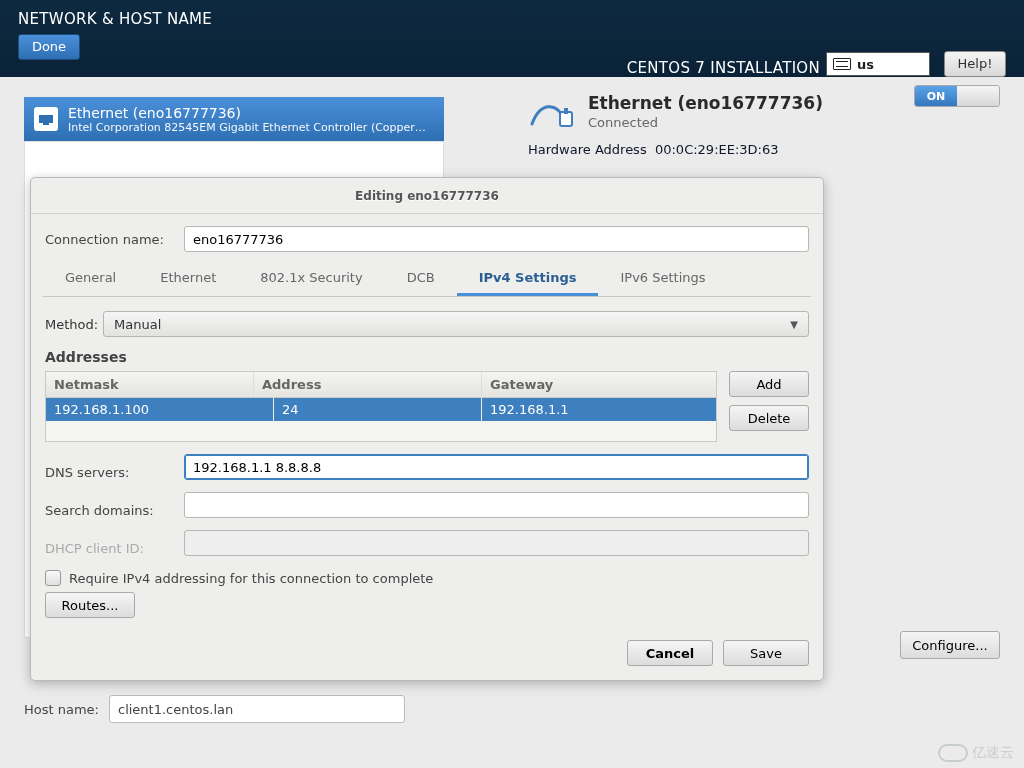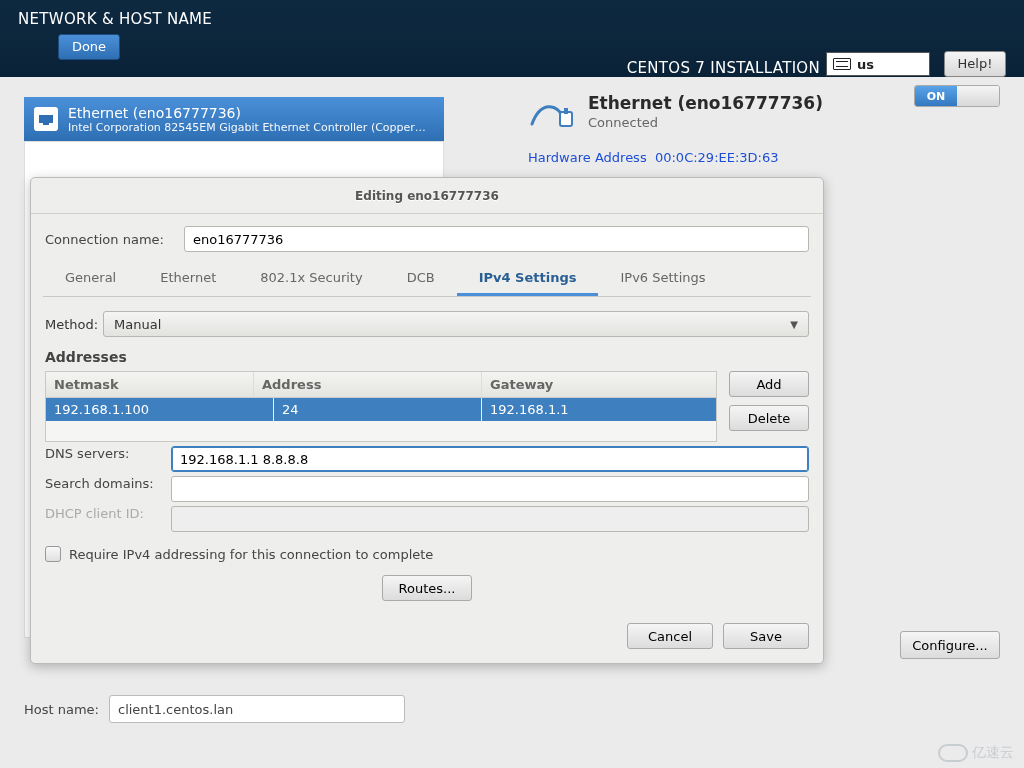--- a/index.html
+++ b/index.html
@@ -8,21 +8,21 @@
   
   .header {
     background: linear-gradient(#0e2a40, #0a2238);
     height: 77px; color: #fff; display: flex; justify-content: space-between; padding: 10px 18px 0 18px;
   }
   .header-left { display: flex; flex-direction: column; gap: 6px; }
   .header-title { font-size: 15px; font-weight: 500; letter-spacing: 0.3px; }
   .done-btn {
     width: 62px; height: 26px; background: linear-gradient(#4a90d9,#2e6fb3);
     border: 1px solid #1d4d80; border-radius: 3px; color: #fff; font-size: 13px;
-    text-align: center; line-height: 24px; cursor: pointer; margin-left: 40px;
+    text-align: center; line-height: 24px; cursor: pointer;
   }
   .header-right { display: flex; flex-direction: row; align-items: flex-end; gap: 6px; }
   .install-title { font-size: 15px; font-weight: 400; letter-spacing: 0.3px; text-align: right; }
   .header-controls { display: flex; gap: 14px; align-items: center; }
   .kbd-layout {
     width: 104px; height: 24px; background: #fff; border: 1px solid #555;
     display: flex; align-items: center; padding: 0 6px; gap: 6px; color: #222;
   }
   .kbd-icon { width: 18px; height: 12px; border: 1.5px solid #222; border-radius: 1px; position: relative; }
   .kbd-icon::after { content:""; position:absolute; left:2px; right:2px; top:2px; bottom:2px; border-top:1px solid #222; border-bottom:1px solid #222; }
@@ -53,21 +53,21 @@
 
   
   .conn-summary { position:absolute; left:528px; top:16px; right:24px; }
   .conn-header { display:flex; align-items:center; gap:14px; }
   .eth-icon {
     width:46px; height:36px; position:relative;
   }
   .eth-icon svg { width:46px; height:36px; }
   .conn-title { font-size:17px; font-weight:700; color:#2a2a2a; }
   .conn-status { font-size:13px; color:#666; margin-top:2px; }
-  .hw-line { margin-top:20px; font-size:13px; color:#1d4ed8; }
+  .hw-line { margin-top:12px; font-size:13px; color:#0f172a; }
   .onoff {
     position:absolute; right:24px; top:8px; width:86px; height:22px;
     border:1px solid #aaa; border-radius:3px; display:flex; overflow:hidden; background:#eee;
   }
   .onoff .on { flex:1; background:linear-gradient(#5aa3e8,#3478c0); color:#fff; font-size:11px; font-weight:700; display:flex; align-items:center; justify-content:center; }
   .onoff .handle { flex:1; background:linear-gradient(#f5f5f5,#d8d8d8); }
 
   .configure-btn {
     position:absolute; right:24px; top:554px; width:100px; height:28px;
     background:linear-gradient(#f5f5f5,#dcdcdc); border:1px solid #aaa; border-radius:3px;
@@ -129,31 +129,31 @@
   .addr-row.empty { height:20px; background:#f5f5f3; }
   .cell.c1 { width:228px; }
   .cell.c2 { width:208px; }
   .cell.c3 { flex:1; border-right:none; }
   .addr-btns { display:flex; flex-direction:column; gap:8px; width:80px; }
   .btn {
     height:26px; background:linear-gradient(#f5f5f5,#dcdcdc); border:1px solid #aaa;
     border-radius:3px; font-size:13px; cursor:pointer;
   }
 
-  .form-row { display:flex; align-items:flex-start; gap:10px; margin-top:4px; }
+  .form-row { display:flex; align-items:flex-end; gap:23px; margin-top:12px; }
   .form-row label { width:116px; font-size:13px; color:#444; text-align:left; }
   .form-row label.disabled { color:#aaa; }
   .form-row input.txt-input { flex:1; }
   .txt-input.focused { border-color:#3d7fbf; box-shadow: inset 0 0 0 1px #3d7fbf; }
   .txt-input.disabled { background:#eee; }
 
   .chk-row { display:flex; align-items:center; gap:8px; margin:14px 0 4px 0; font-size:13px; color:#444; }
   .chk { width:16px; height:16px; border:1px solid #999; border-radius:3px; background:linear-gradient(#f8f8f8,#e0e0e0); }
 
-  .routes-row { display:flex; justify-content:center; margin-top:13px; }
+  .routes-row { display:flex; justify-content:flex-start; margin-top:6px; }
   .dialog-footer { display:flex; justify-content:flex-end; gap:10px; padding: 12px 14px 14px 14px; }
 
   
   .watermark { position:absolute; right:10px; bottom:6px; color:#c3c8cc; font-size:14px; display:flex; align-items:center; gap:4px; opacity:0.85; }
   .watermark .cloud { width:30px; height:18px; border:2px solid #c3c8cc; border-radius:10px; position:relative; }
 </style>
 </head>
 <body>
 
 <div class="header">
@@ -285,21 +285,21 @@
       <div class="chk-row">
         <div class="chk"></div>
         <span>Require IPv4 addressing for this connection to complete</span>
       </div>
 
       <div class="routes-row">
         <button class="btn" style="width:90px;">Routes...</button>
       </div>
     </div>
     <div class="dialog-footer">
-      <button class="btn" style="width:86px;">Cancel</button>
+      <button class="btn" style="width:86px;font-weight:bold;">Cancel</button>
       <button class="btn" style="width:86px;">Save</button>
     </div>
   </div>
 
   <div class="watermark">
     <div class="cloud"></div>
     <span>亿速云</span>
   </div>
 
 </div>

